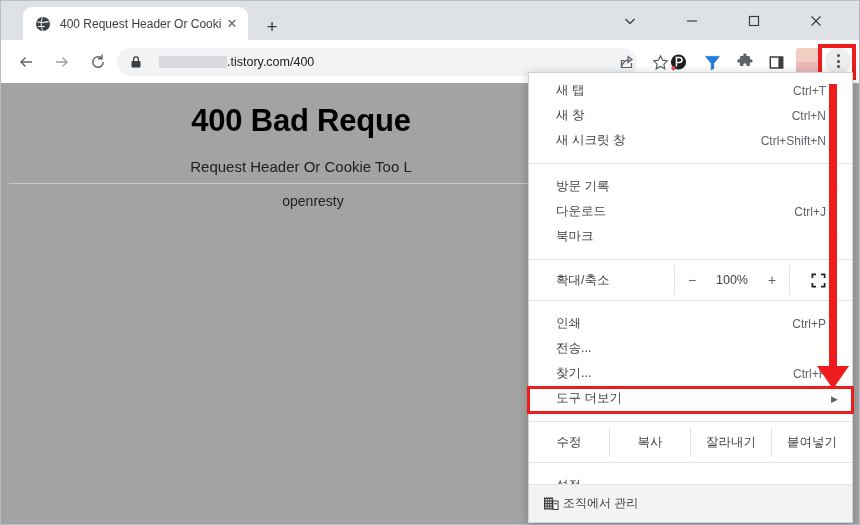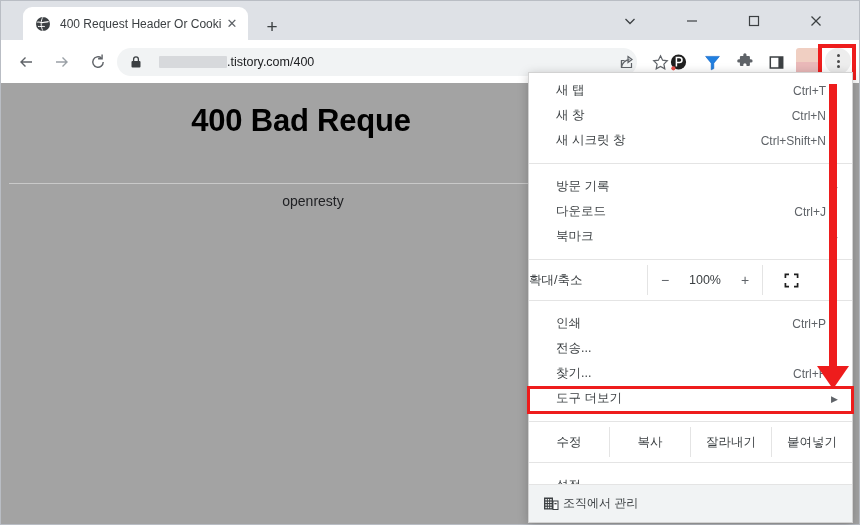--- a/index.html
+++ b/index.html
@@ -97,21 +97,21 @@
     font-size:12.5px;color:#3c4043;padding:0 0 0 0;
   }
   .mi .lbl{margin-left:27px;white-space:nowrap;}
   .mi .accel{position:absolute;right:26px;font-size:12px;color:#5f6368;}
   .mi .sub{position:absolute;right:14px;font-size:9px;color:#5f6368;}
   .msep{height:1px;background:#e4e4e4;margin:5px 0;}
   .mgroup{padding:5px 0;}
 
   
   .zoomrow{height:30px;display:flex;align-items:center;font-size:12.5px;color:#3c4043;}
-  .zoomrow .zlbl{width:118px;}
+  .zoomrow .zlbl{margin-left:27px;width:118px;}
   .zoom-ctl{display:flex;align-items:center;border-left:1px solid #e4e4e4;height:30px;}
   .zbtn{width:34px;text-align:center;color:#5f6368;font-size:14px;}
   .zval{width:46px;text-align:center;font-size:12.5px;color:#3c4043;}
   .zfull{width:56px;display:flex;align-items:center;justify-content:center;border-left:1px solid #e4e4e4;height:30px;}
 
   
   .editrow{height:30px;display:flex;align-items:center;font-size:12.5px;color:#3c4043;}
   .editrow .ecell{flex:1 1 0;text-align:center;height:30px;line-height:30px;}
   .editrow .ecell + .ecell{border-left:1px solid #e4e4e4;}
 
@@ -263,20 +263,21 @@
       <i></i>
         <i></i>
         <i></i>
     </div>
   </div>
 
   <div class="kebab-hl"></div>
 
   <div class="page">
     <div class="page-h1">400 Bad Reque</div>
+    <div class="page-sub">Request Header Or Cookie Too L</div>
     <div class="page-hr"></div>
     <div class="page-footer">openresty</div>
   </div>
 
   <div class="menu">
 
     <div class="mgroup">
       <div class="mi">
         <span class="lbl">새 탭</span>
         <span class="accel">Ctrl+T</span>

